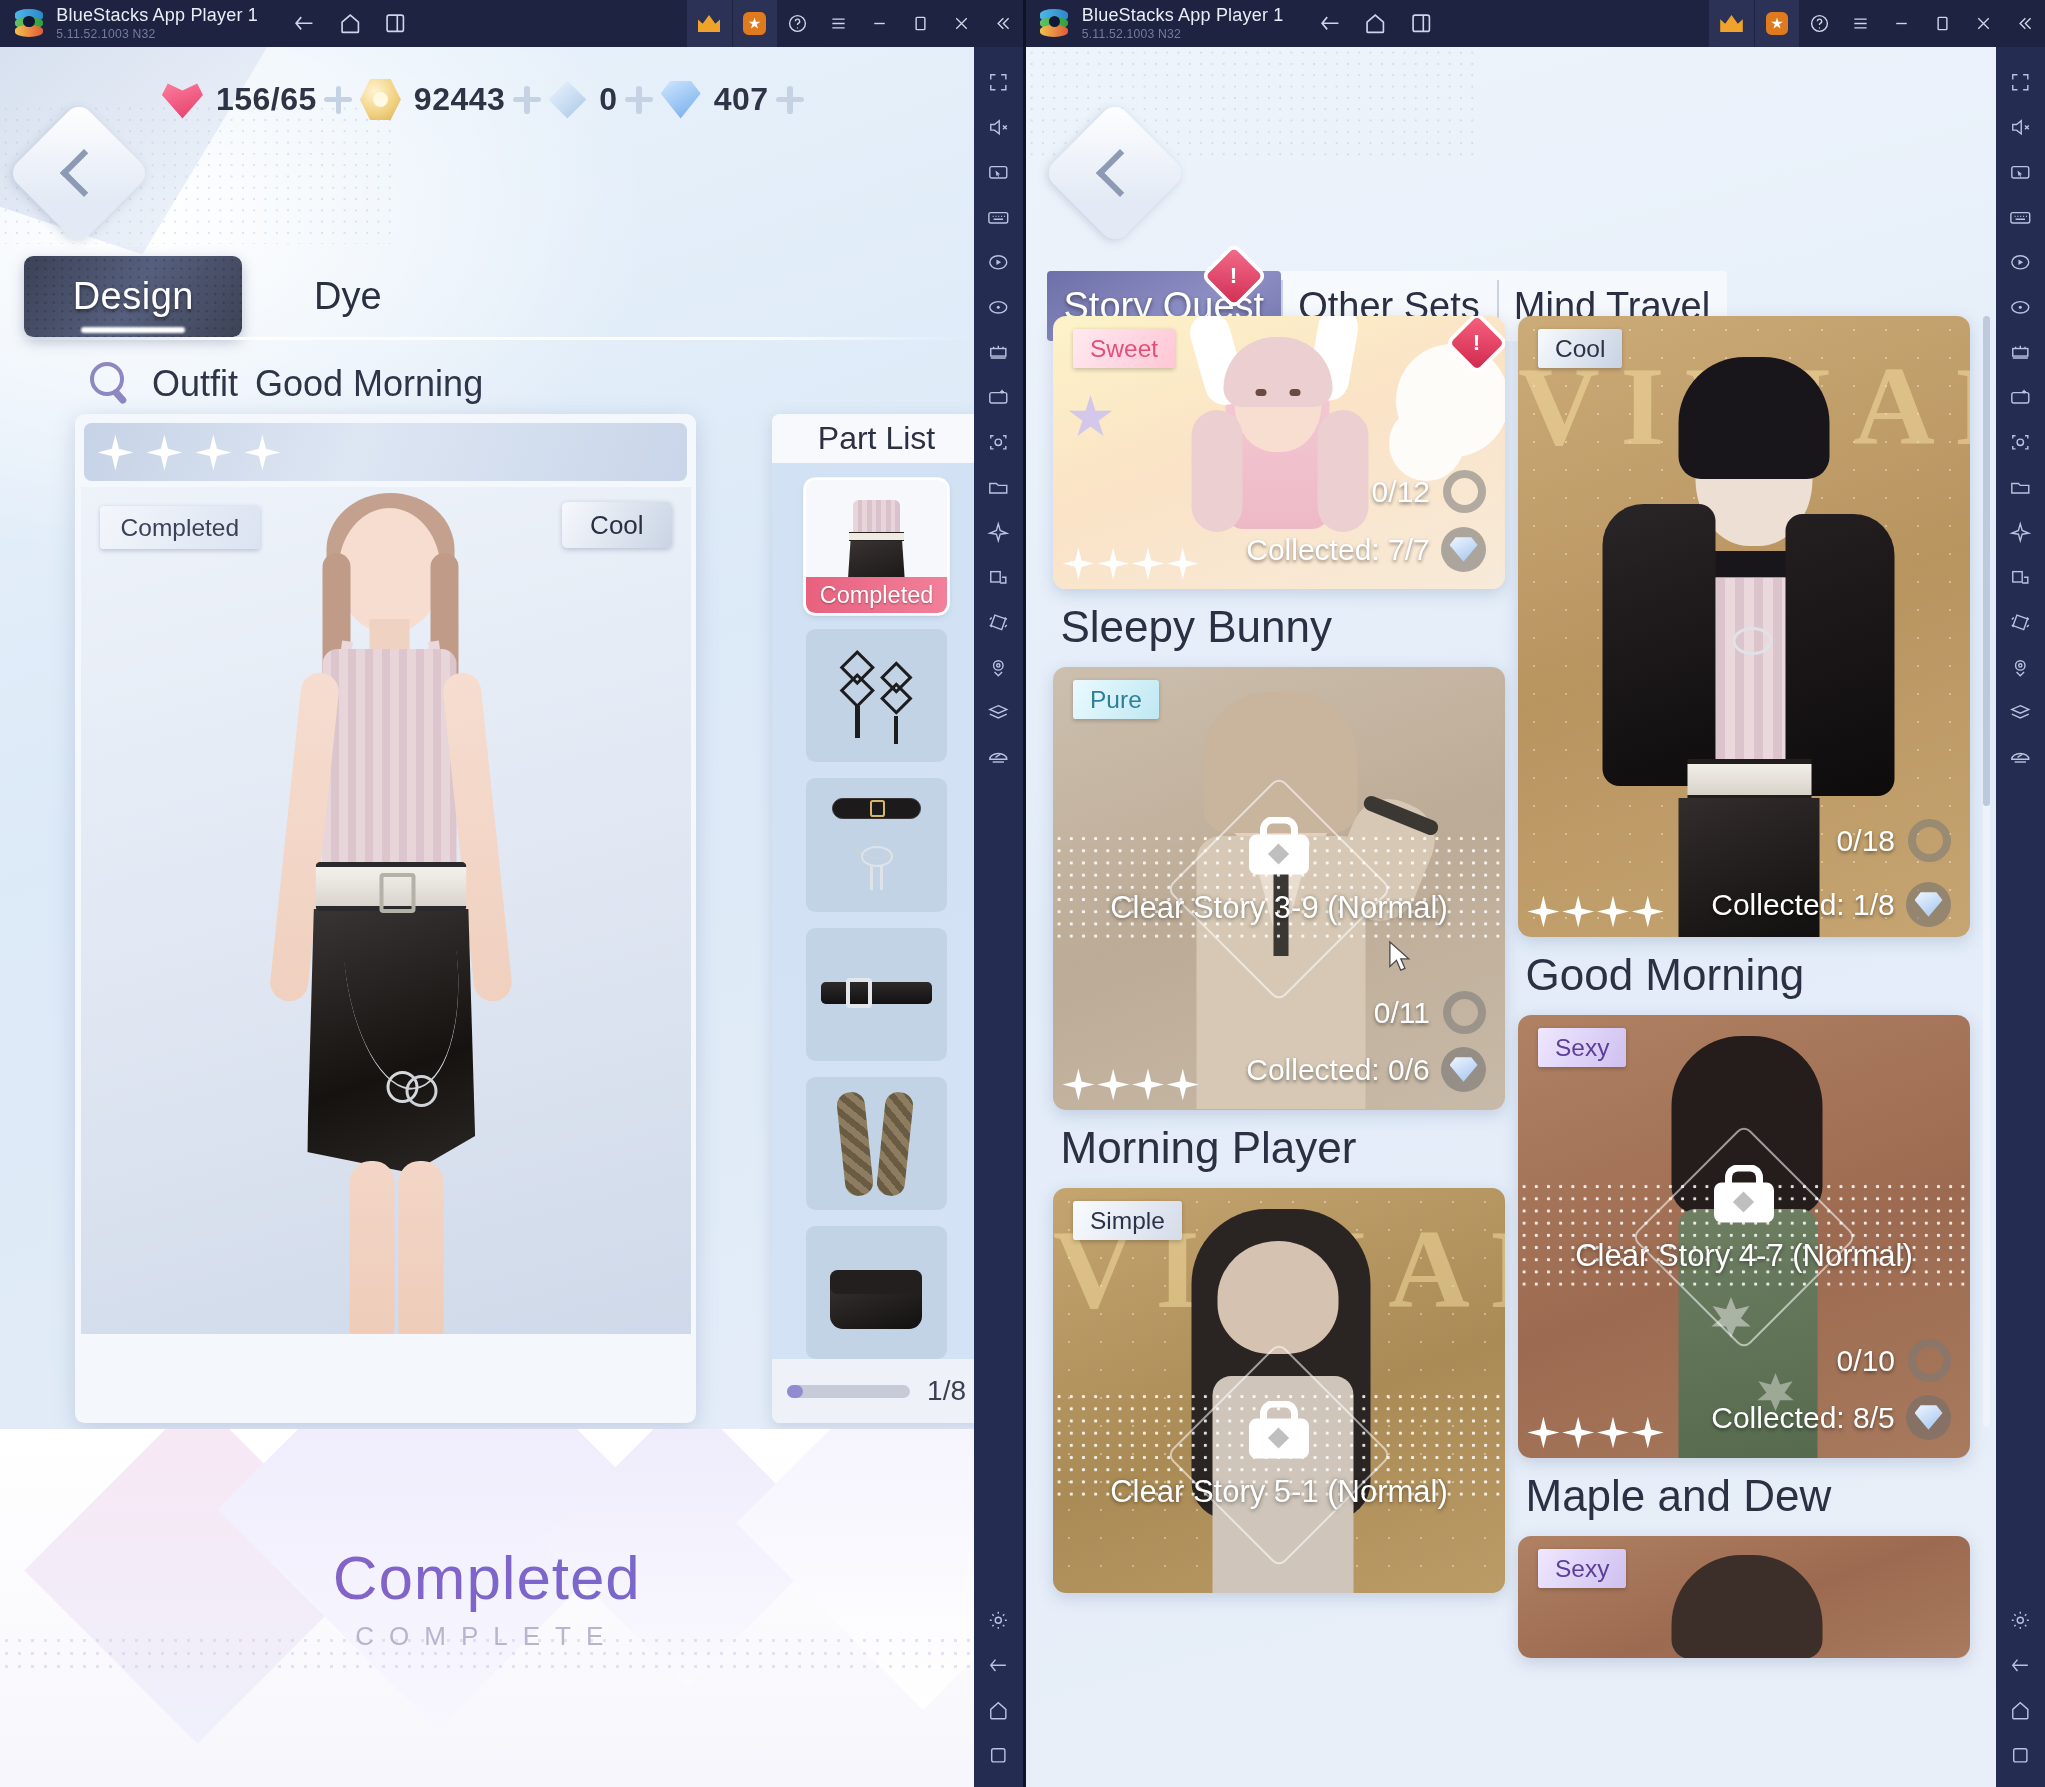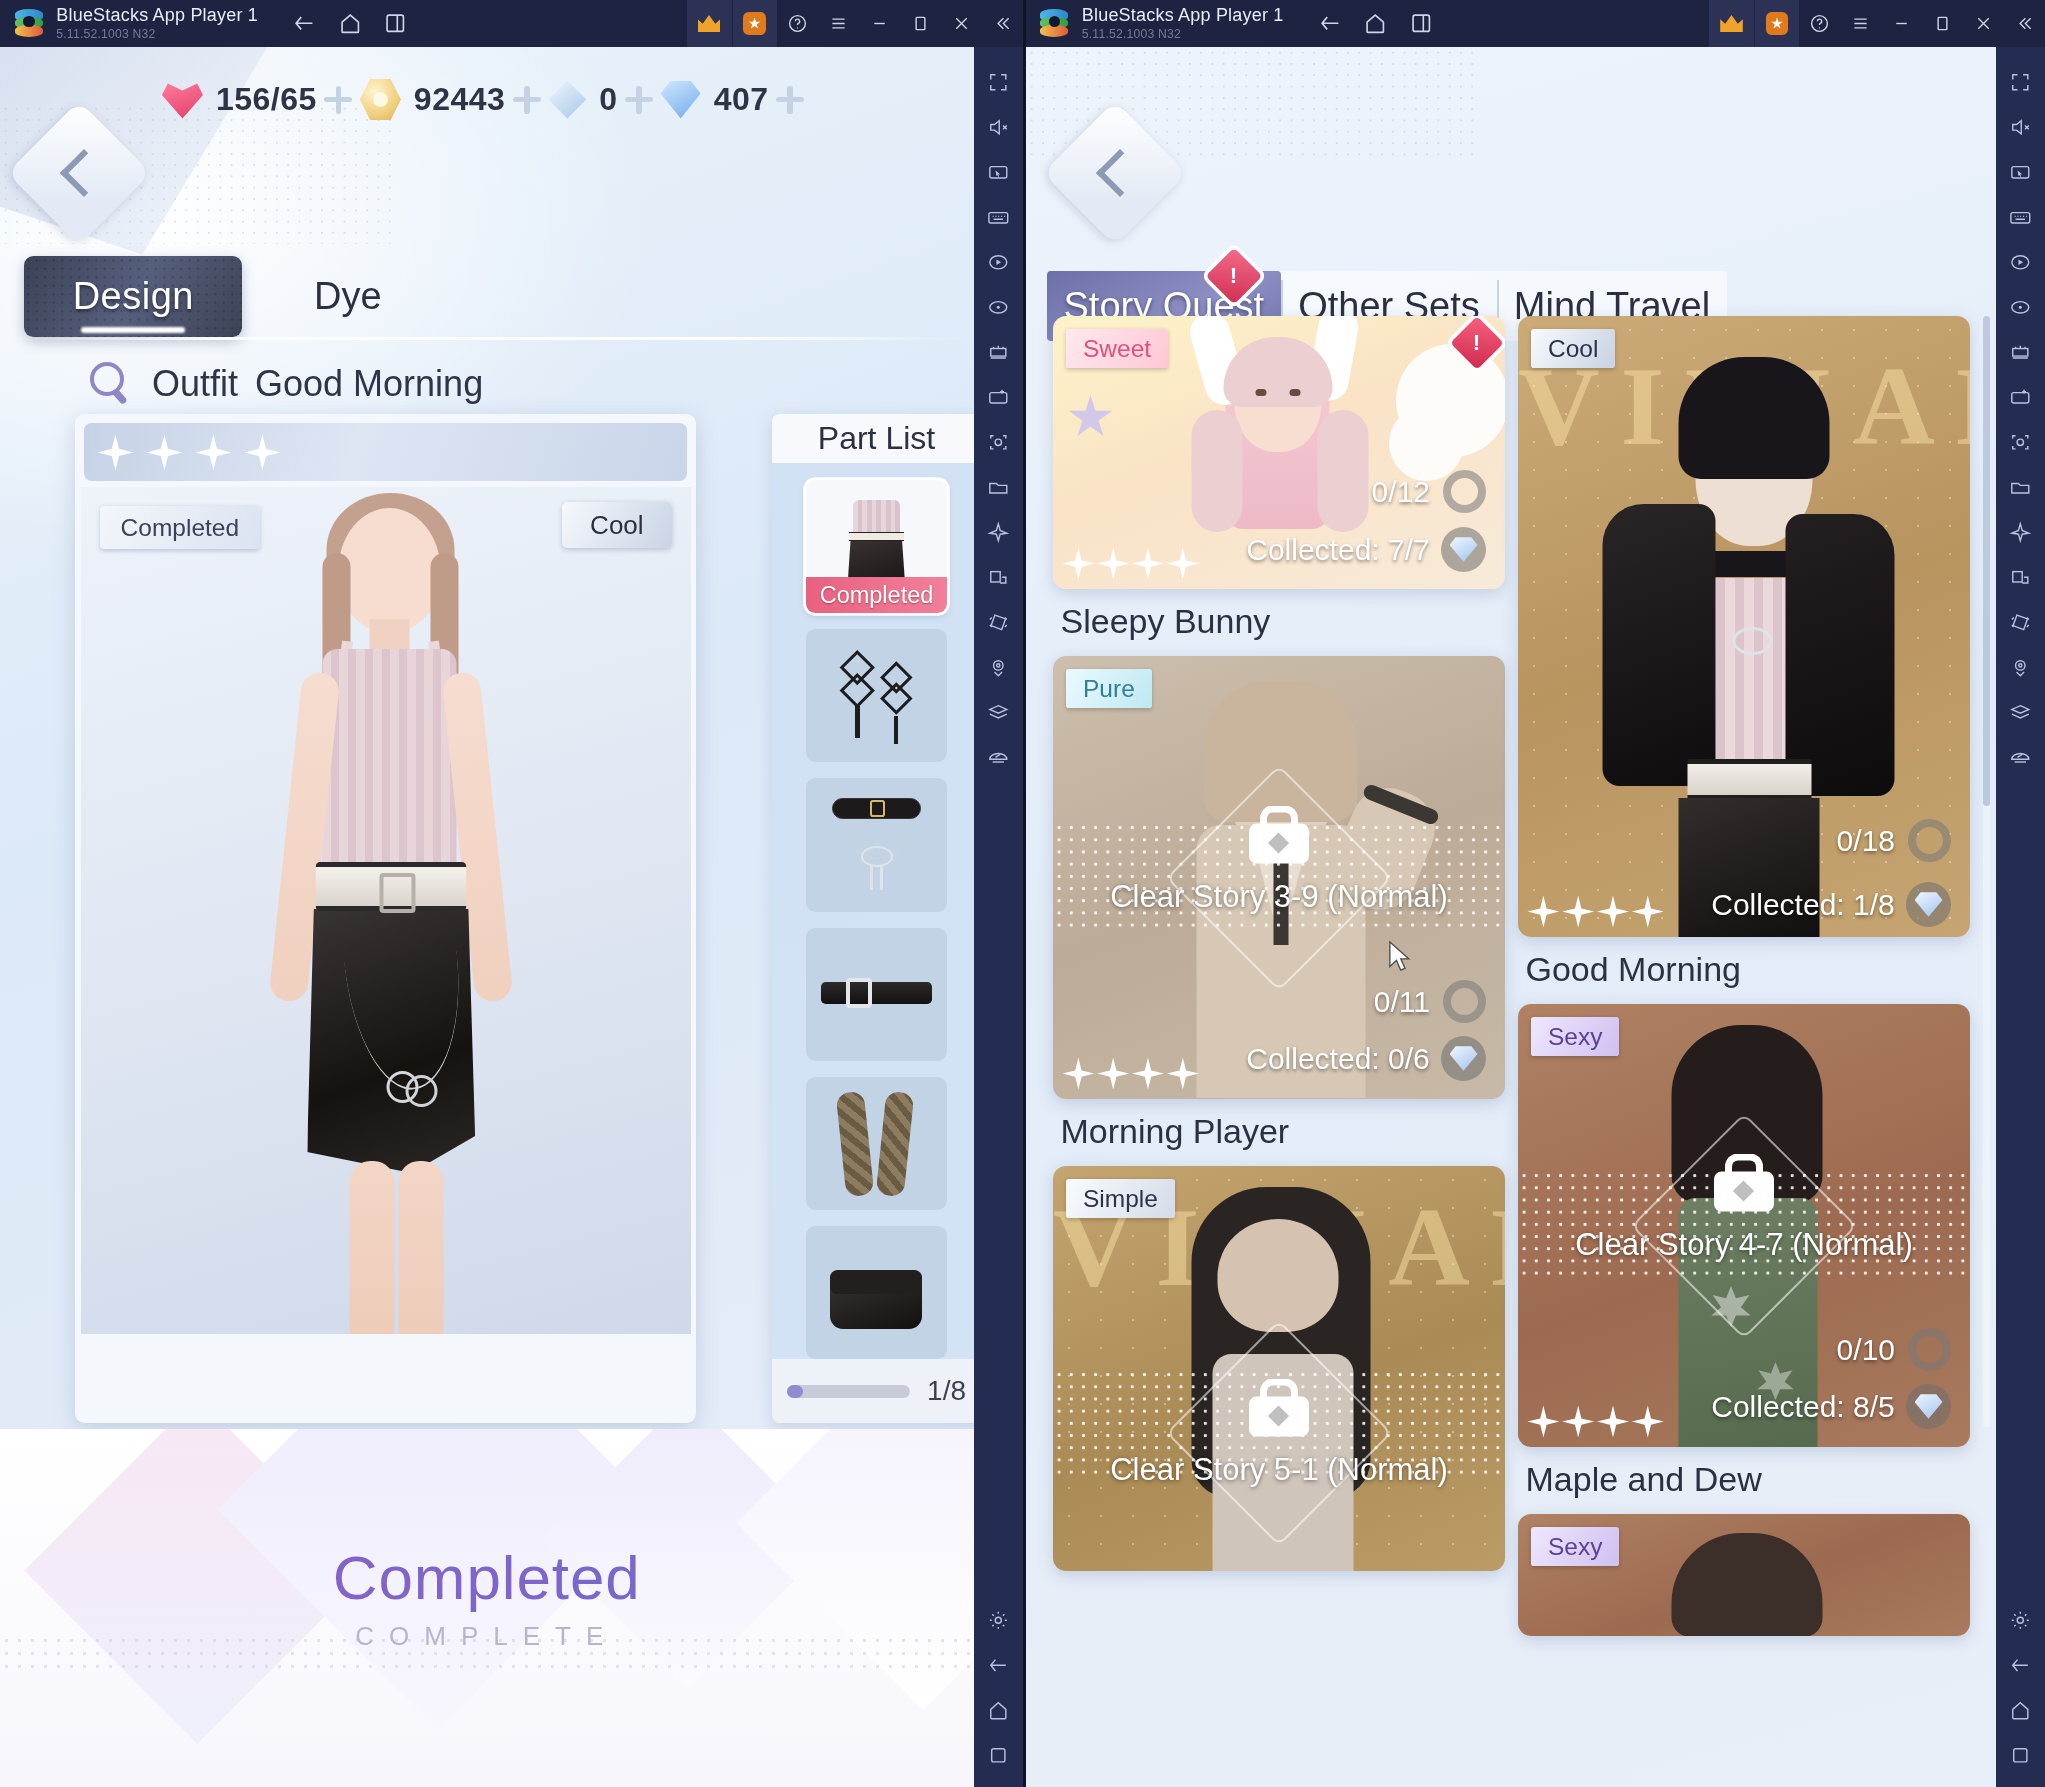--- a/index.html
+++ b/index.html
@@ -202,23 +202,23 @@
   .tabdiamond { position:absolute; left:188px; top:209px; width:40px; height:40px; transform:rotate(45deg); border-radius:4.7px;
      background:linear-gradient(140deg,#f46b8a,#d12f53); box-shadow:0 0 0 3.8px #fff; display:flex; align-items:center; justify-content:center;}
   .tabdiamond b { transform:rotate(-45deg); color:#fff; font-size:22.6px; line-height:1;}
 
   .cardcol { position:absolute; top:316px; width:452px; }
   .col-l { left:1053px; }
   .col-r { left:1518px; }
   .cardwrap { margin-bottom:15px; }
   .card { position:relative; width:452px; border-radius:13px; overflow:hidden; box-shadow:0 4.7px 15px rgba(110,130,170,.28); }
   .card .art { position:absolute; inset:0; }
-  .cardname { font-size:34px; color:#2b3042; margin:13px 0 15px 7.5px; }
-
-  .lbl { position:absolute; left:13px; top:13px; padding:5.6px 17px; font-size:24.5px; border-radius:2.8px; box-shadow:0 1.9px 4.7px rgba(0,0,0,.2); }
+  .cardname { font-size:44px; color:#2b3042; margin:13px 0 15px 7.5px; }
+
+  .lbl { position:absolute; left:20px; top:13px; padding:5.6px 17px; font-size:24.5px; border-radius:2.8px; box-shadow:0 1.9px 4.7px rgba(0,0,0,.2); }
   .lbl.sweet { background:linear-gradient(120deg,#ffe9ef,#ffc7d6); color:#e0507a;}
   .lbl.cool  { background:linear-gradient(120deg,#f8fafd,#c7d2e3); color:#2c3247;}
   .lbl.pure  { background:linear-gradient(120deg,#eafaff,#bfe8f2); color:#2f7f97;}
   .lbl.simple{ background:linear-gradient(120deg,#f9fbfe,#d4dce9); color:#2c3247;}
   .lbl.sexy  { background:linear-gradient(120deg,#efe7ff,#cfc0ef); color:#5b3f99;}
 
   .stars { position:absolute; left:9.4px; bottom:9.4px; display:flex; gap:2.8px;}
   .stars i { width:32px; height:32px; background:#fff; display:block;
      clip-path:polygon(50% 0%,60% 40%,100% 50%,60% 60%,50% 100%,40% 60%,0% 50%,40% 40%); filter:drop-shadow(0 0 3.8px rgba(255,255,255,.95));}
 

